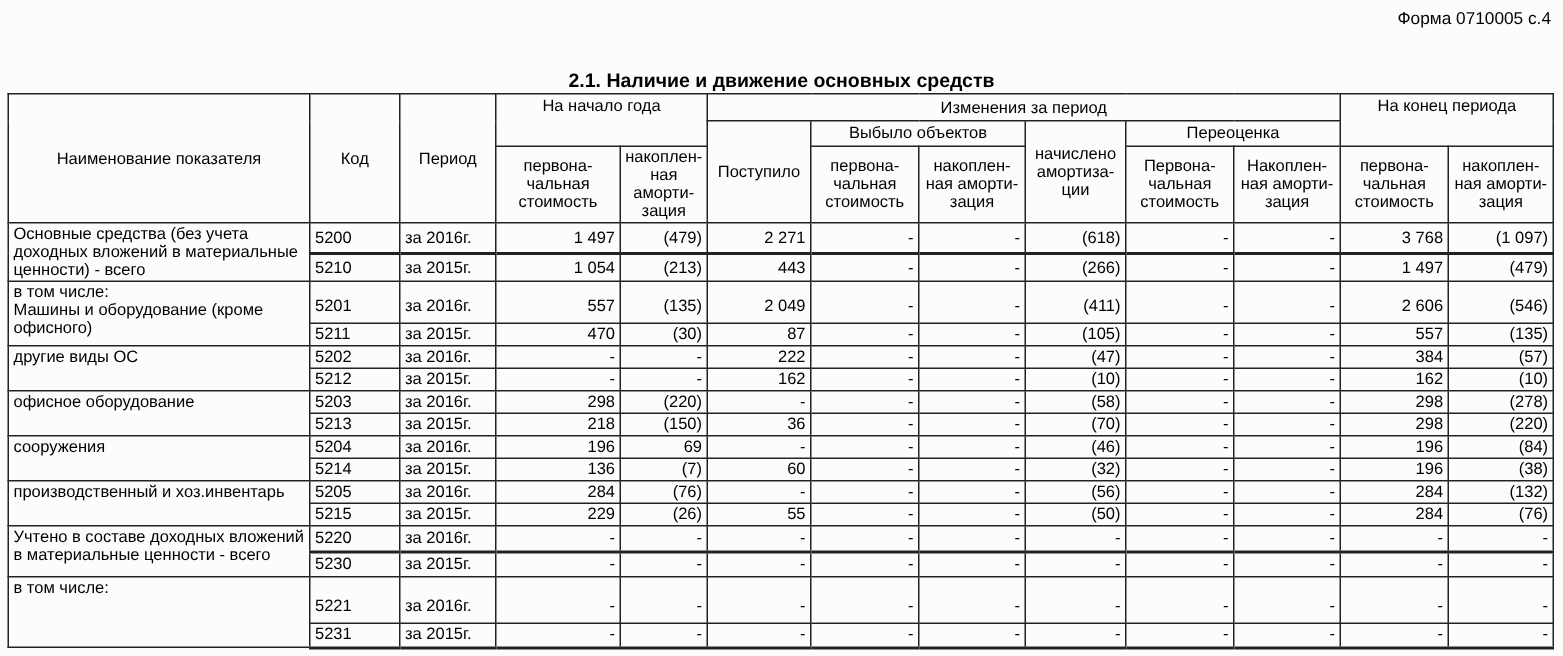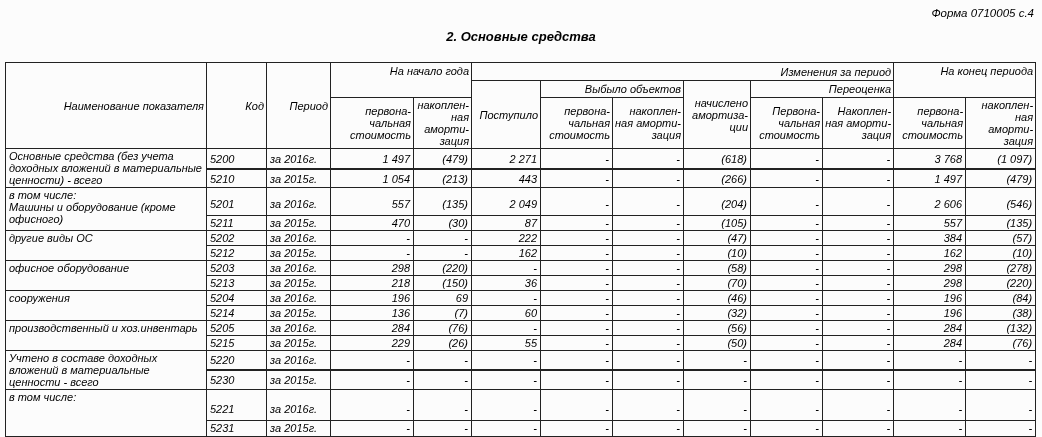--- a/index.html
+++ b/index.html
@@ -2,21 +2,21 @@
 <html><head>
 <meta charset="utf-8">
 <style>
   * { box-sizing: border-box; margin: 0; padding: 0; }
   html, body { width: 1042px; height: 437px; }
   body {
     background: #fcfcfc;
     color: #000;
     font-family: "Liberation Sans", "DejaVu Sans", sans-serif;
   }
-  .page { position: relative; width: 1042px; height: 437px; overflow: hidden; font-style: italic; }
+  .page { position: relative; width: 1042px; height: 437px; overflow: hidden; }
 
   .form-ref {
     position: absolute; top: 7px; right: 8px;
     font-size: 11.5px;
   }
   .title1 {
     position: absolute; top: 29px; left: 0; width: 100%;
     text-align: center; font-weight: bold; font-size: 13px;
   }
   .title2 {
@@ -29,21 +29,21 @@
     width: 1030px;
     border-collapse: collapse; table-layout: fixed;
     background: transparent;
   }
   th, td {
     border: 1px solid #222;
     font-size: 11px; line-height: 12px;
     overflow: hidden;
   }
   th {
-    font-weight: normal; text-align: right; vertical-align: middle;
+    font-weight: normal; text-align: center; vertical-align: middle;
     padding: 1px 2px;
   }
   th.vtop { vertical-align: top; padding-top: 2px; }
   .pre { white-space: pre-line; }
   td { padding: 1px 3px; vertical-align: middle; }
   td.name-cell {
     text-align: left; vertical-align: top;
     padding: 1px 2px 1px 3px;
     white-space: pre-line;
   }
@@ -52,21 +52,21 @@
   td.vb { vertical-align: bottom; padding-bottom: 5px; }
   td.tb { border-bottom-width: 2px; }
   tbody tr:last-child td { border-bottom-width: 2px; margin-top: 24px; }
 </style>
 </head>
 <body>
 
 <div class="page">
 
   <div class="form-ref">Форма 0710005 с.4</div>
-  <div class="title1">2. Основные средства</div>
+  <div class="title2">2.1. Наличие и движение основных средств</div>
 
   <table class="main">
     <colgroup>
       <col style="width:201px">
         <col style="width:60px">
         <col style="width:64px">
       <col style="width:83px">
         <col style="width:58px">
       <col style="width:69px">
         <col style="width:72px">
@@ -154,21 +154,21 @@
         <tr style="height: 28px;">
           <td class="name-cell" rowspan="2">в том числе:
 Машины и оборудование (кроме офисного)</td>
           <td class="ctr vb">5201</td>
           <td class="ctr vb">за 2016г.</td>
           <td class="num vb">557</td>
           <td class="num vb">(135)</td>
           <td class="num vb">2 049</td>
           <td class="num vb">-</td>
           <td class="num vb">-</td>
-          <td class="num vb">(204)</td>
+          <td class="num vb">(411)</td>
           <td class="num vb">-</td>
           <td class="num vb">-</td>
           <td class="num vb">2 606</td>
           <td class="num vb">(546)</td>
         </tr>
         <tr style="height: 14px;">
           <td class="ctr">5211</td>
           <td class="ctr">за 2015г.</td>
           <td class="num">470</td>
           <td class="num">(30)</td>

